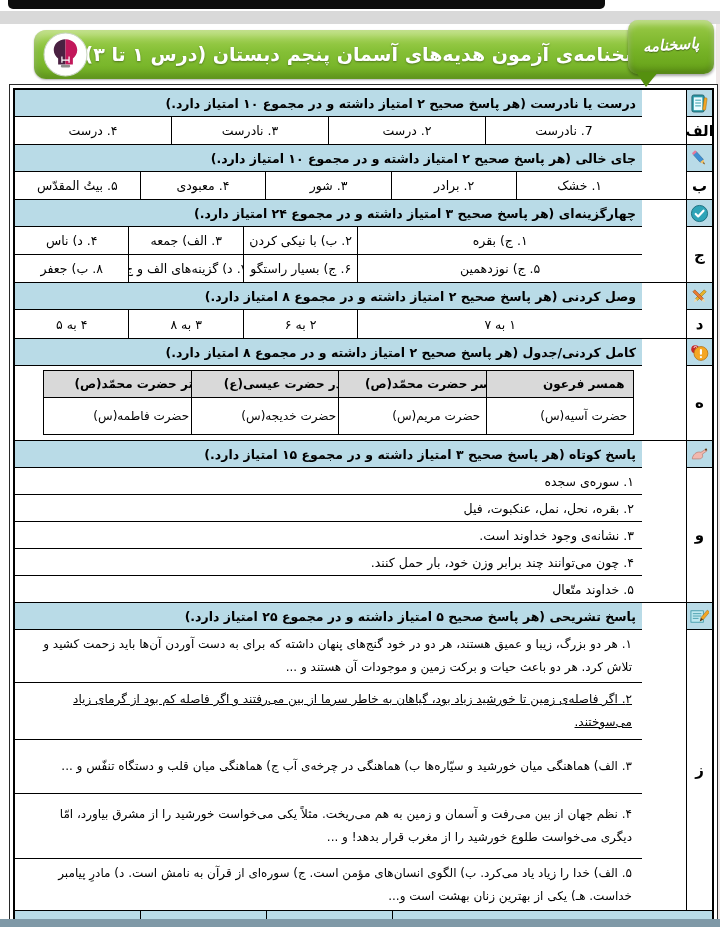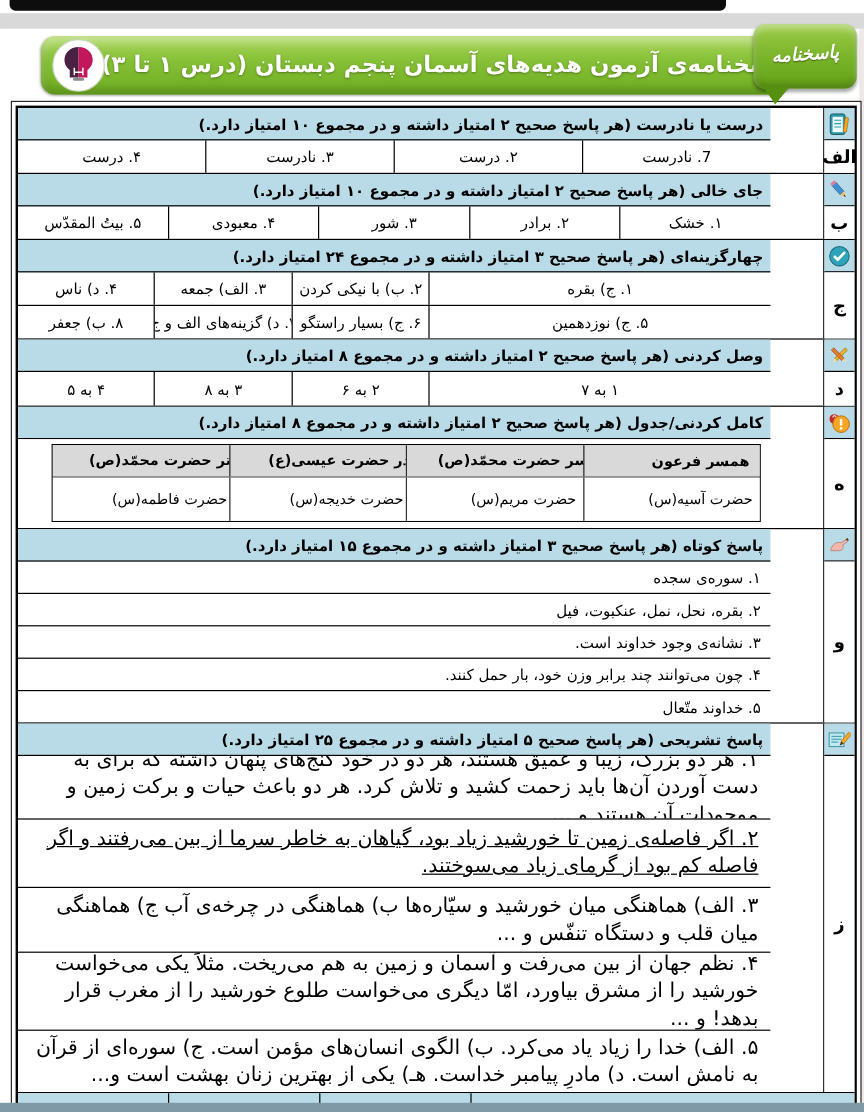--- a/index.html
+++ b/index.html
@@ -84,21 +84,21 @@
   
   .srow{
     height:26px;border-bottom:1px solid #000;display:flex;align-items:center;
     padding:0 8px;font-size:12.5px;white-space:nowrap;overflow:hidden;
   }
   .srow:last-child{border-bottom:none;}
 
   
   .zrow{
     border-bottom:1px solid #000;display:flex;align-items:center;
-    padding:0 10px;font-size:17px;line-height:23px;overflow:hidden;
+    padding:0 10px;font-size:12px;line-height:23px;overflow:hidden;
   }
   .zrow:last-child{border-bottom:none;}
   .h52{height:52px;} .h56{height:56px;text-decoration:underline;} .h53{height:53px;} .h64{height:64px;} .h51{height:51px;}
 
   
   .grading{display:flex;height:26px;background:#b9dbe7;}
   .gcell{
     flex:1;display:flex;align-items:center;justify-content:center;font-weight:bold;font-size:12.5px;
     border-left:1px solid #000;white-space:nowrap;overflow:hidden;min-width:0;
   }

